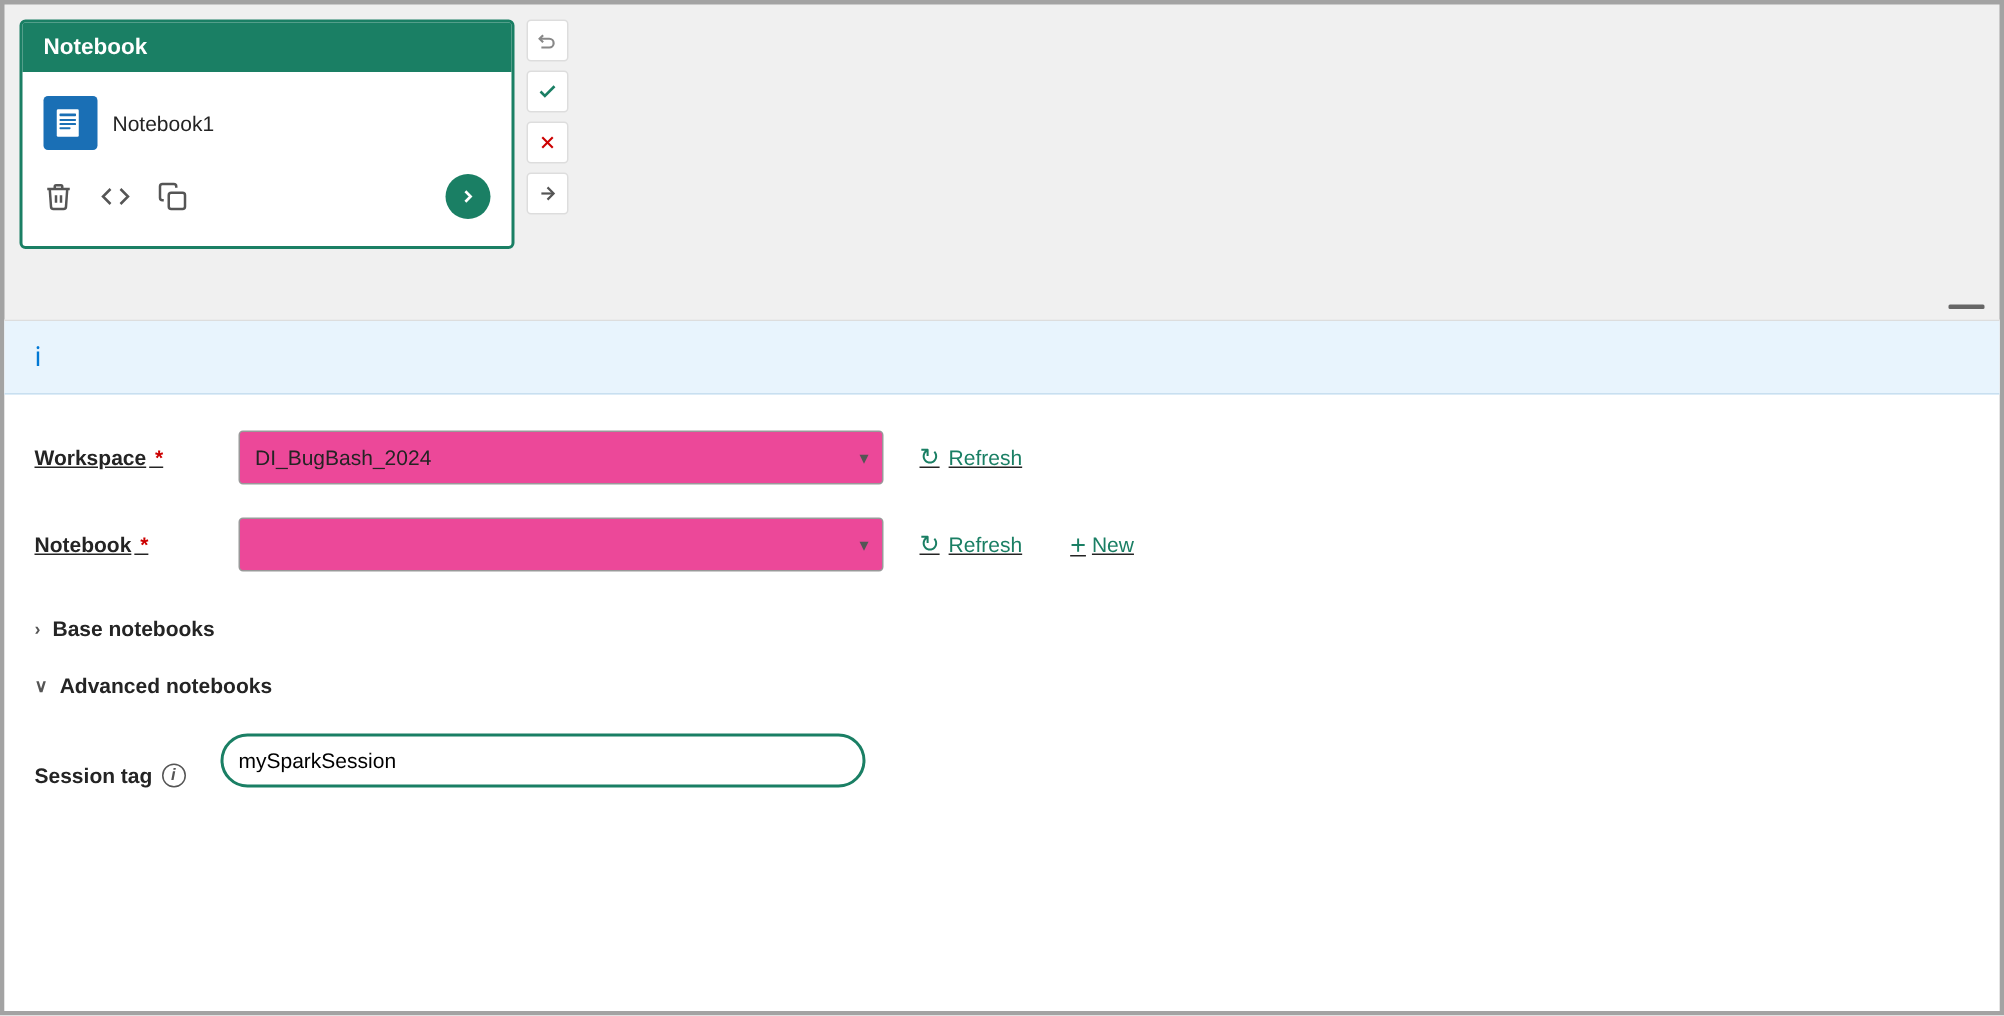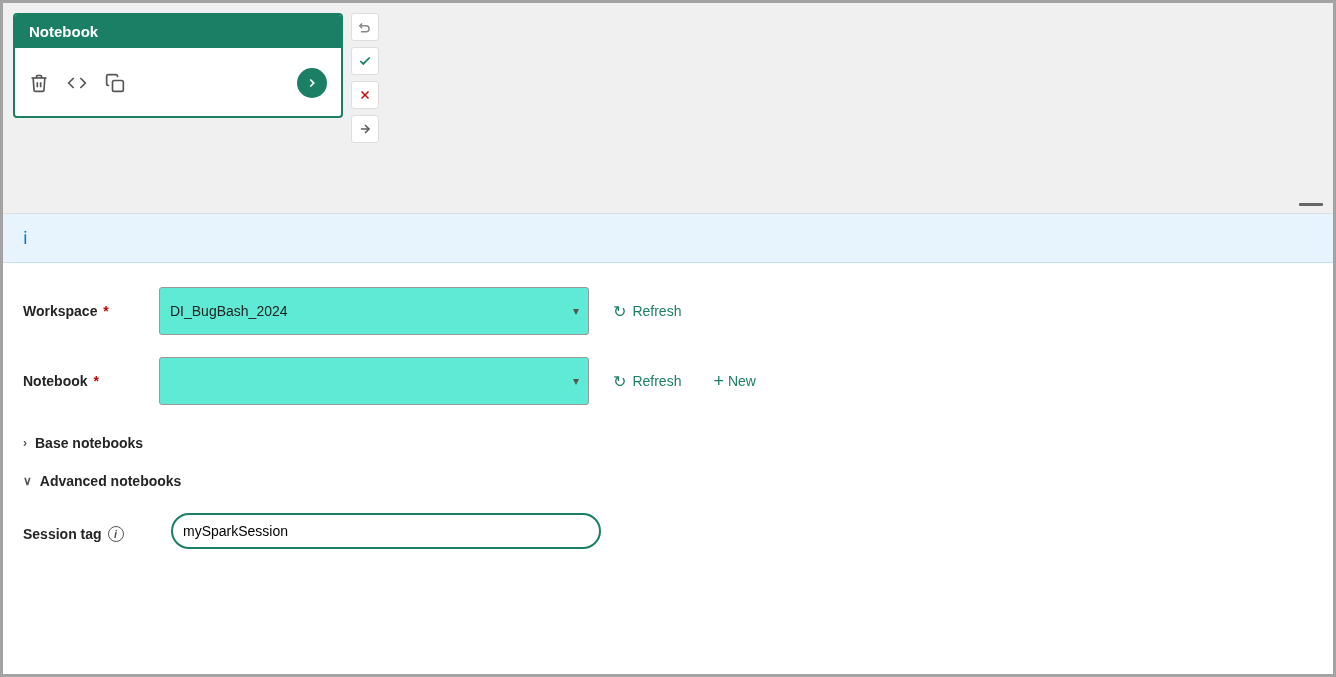--- a/index.html
+++ b/index.html
@@ -212,20 +212,21 @@
     
     .form-area {
       padding: 24px 20px 16px 20px;
     }
 
     .form-row {
       display: flex;
       align-items: center;
       margin-bottom: 22px;
       gap: 16px;
+      text-decoration: underline;
     }
 
     .form-label {
       font-size: 14px;
       font-weight: 600;
       color: #242424;
       min-width: 120px;
     }
 
     .required-star {
@@ -233,27 +234,27 @@
       margin-left: 2px;
     }
 
     .select-wrapper {
       position: relative;
       width: 430px;
     }
 
     .select-wrapper select {
       width: 100%;
-      height: 48px;
+      height: 36px;
       border: 1px solid #999;
       border-radius: 3px;
       padding: 0 32px 0 10px;
       font-size: 14px;
       appearance: none;
-      background: #5eead4;
+      background: #ec4899;
       cursor: pointer;
     }
 
     .select-chevron {
       position: absolute;
       right: 10px;
       top: 50%;
       transform: translateY(-50%);
       pointer-events: none;
       font-size: 12px;
@@ -307,23 +308,23 @@
     }
 
     .collapsible-chevron {
       font-size: 12px;
       color: #555;
     }
 
     
     .session-tag-row {
       display: flex;
-      align-items: center;
+      align-items: flex-end;
       margin-top: 16px;
-      gap: 28px;
+      gap: 4px;
     }
 
     .session-tag-label {
       font-size: 14px;
       font-weight: 600;
       color: #242424;
       min-width: 120px;
       display: flex;
       align-items: center;
       gap: 6px;
@@ -380,20 +381,32 @@
     }
   </style>
 </head>
 <body>
 
 <div class="outer-container">
 
   <div class="notebook-card" style="border-color: rgb(26, 127, 100);">
     <div class="notebook-card-header" style="background: rgb(26, 127, 100);">Notebook</div>
     <div class="notebook-card-body">
+      <div class="notebook-item">
+        <div class="notebook-icon">
+          <svg viewBox="0 0 24 24" fill="none" xmlns="http://www.w3.org/2000/svg">
+            <rect x="2" y="2" width="16" height="20" rx="1" fill="#ffffff"></rect>
+            <rect x="4" y="5" width="12" height="2" rx="0.5" fill="#1a6fb5"></rect>
+            <rect x="4" y="9" width="12" height="1.5" rx="0.5" fill="#1a6fb5"></rect>
+            <rect x="4" y="12" width="12" height="1.5" rx="0.5" fill="#1a6fb5"></rect>
+            <rect x="4" y="15" width="8" height="1.5" rx="0.5" fill="#1a6fb5"></rect>
+          </svg>
+        </div>
+        <span class="notebook-name">Notebook1</span>
+      </div>
       <div class="notebook-actions">
         <span class="action-icon" title="Delete">
           <svg width="20" height="20" viewBox="0 0 24 24" fill="none" stroke="#555" stroke-width="2">
             <polyline points="3 6 5 6 21 6"></polyline>
             <path d="M19 6l-1 14a2 2 0 01-2 2H8a2 2 0 01-2-2L5 6"></path>
             <path d="M10 11v6M14 11v6"></path>
             <path d="M9 6V4a1 1 0 011-1h4a1 1 0 011 1v2"></path>
           </svg>
         </span>
         <span class="action-icon" title="Code">

